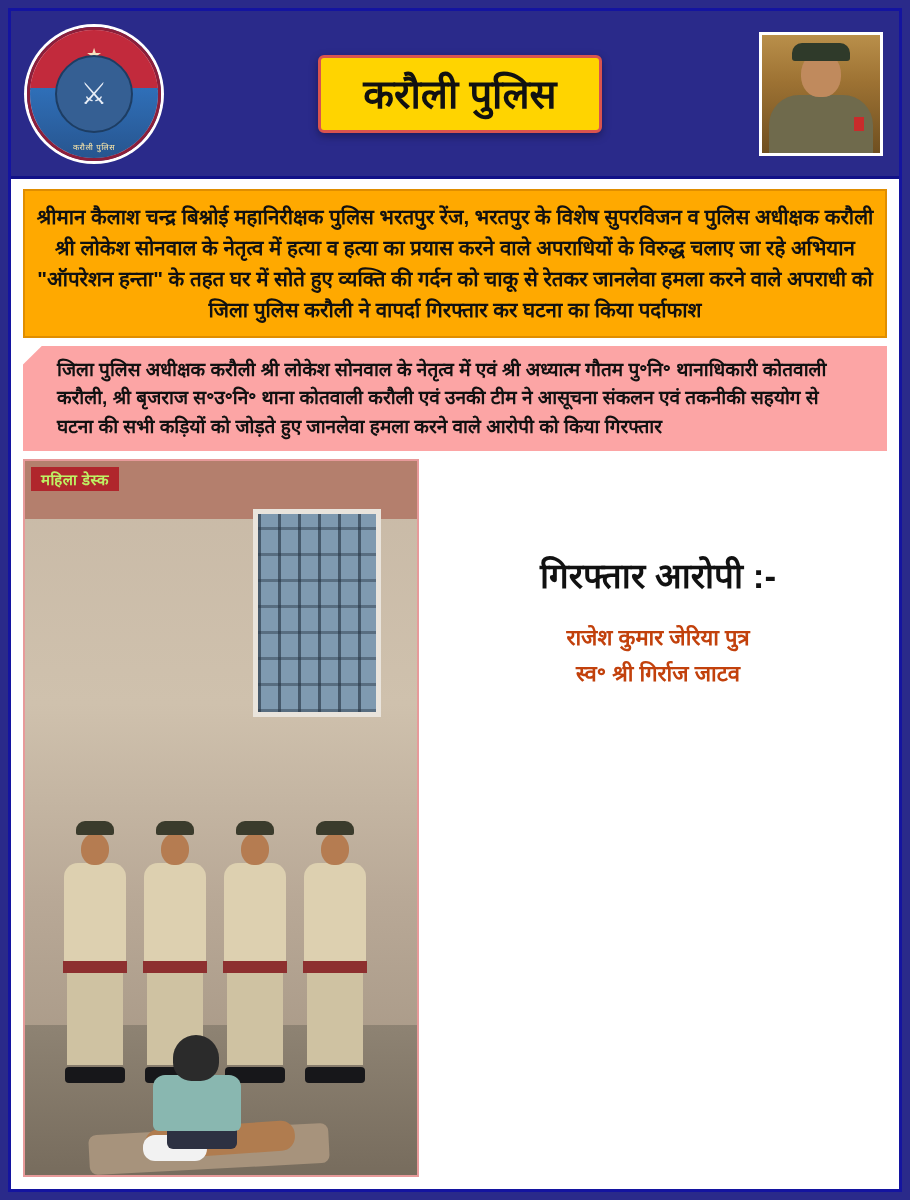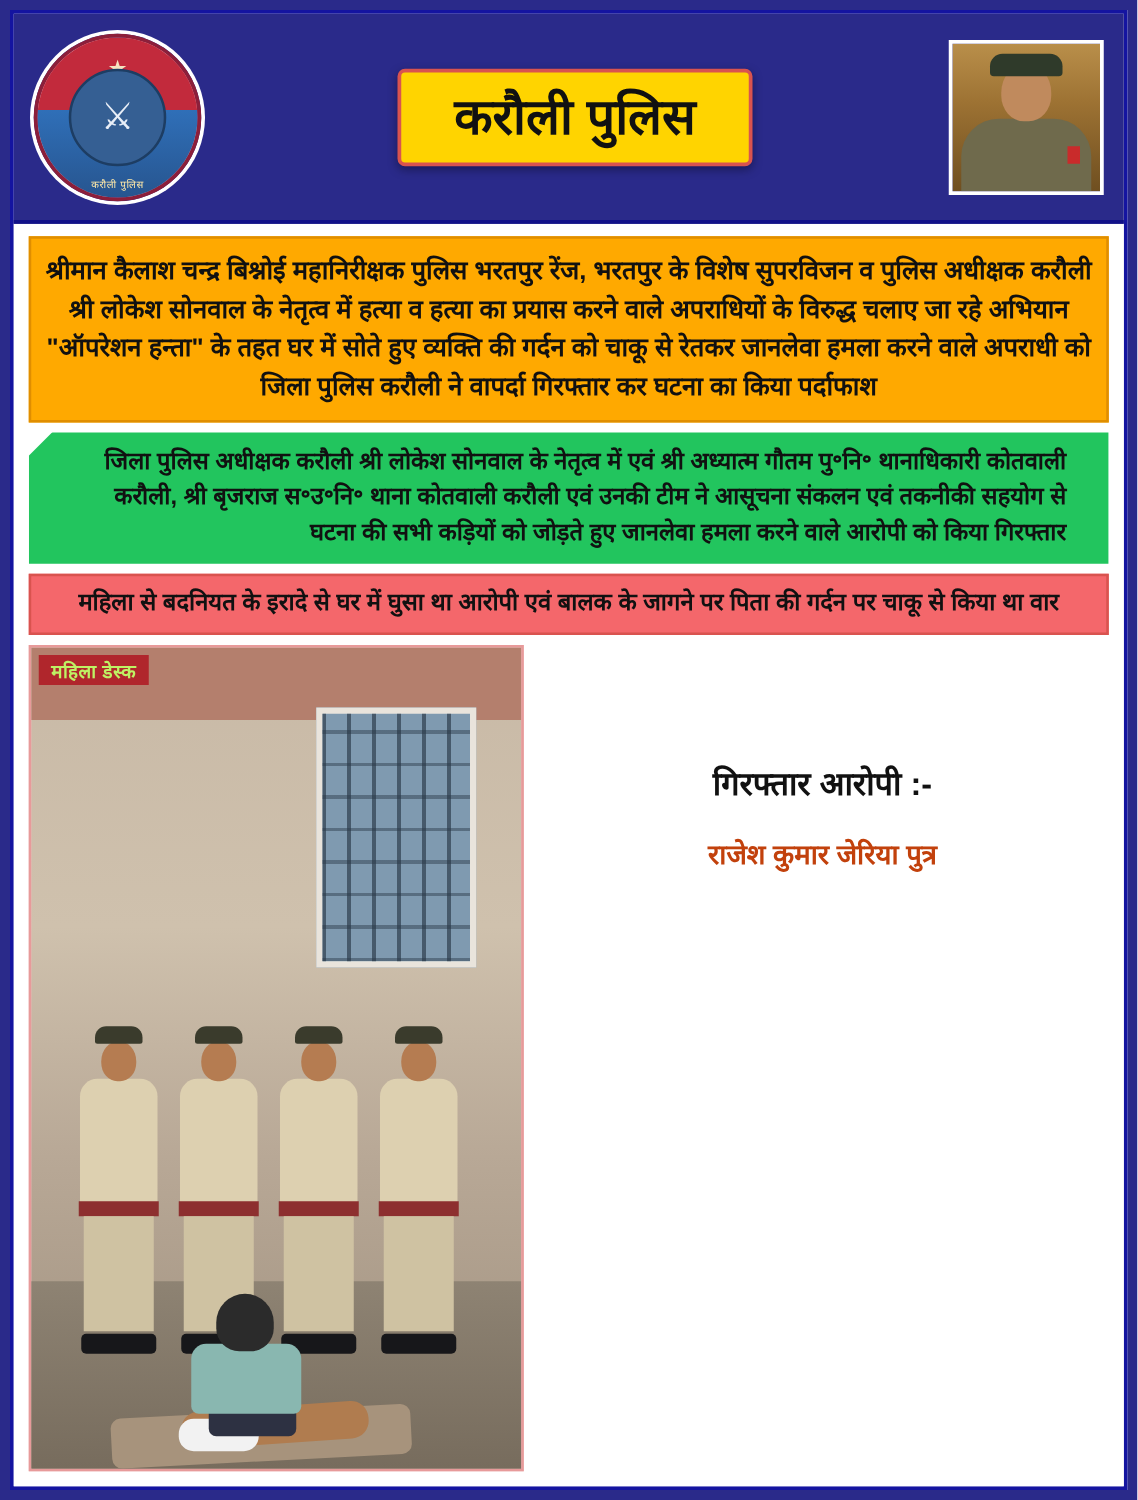--- a/index.html
+++ b/index.html
@@ -179,23 +179,23 @@
     border: 2px solid #e08e00;
     padding: 10px 4px;
     text-align: center;
     font-size: 20.5px;
     line-height: 1.52;
     color: #111111;
     font-weight: bold;
   }
   .banner-mint {
     position: relative;
-    background: #22c55e;
+    background: #fca5a5;
     padding: 10px 34px;
-    text-align: right;
+    text-align: left;
     font-size: 19px;
     line-height: 1.5;
     color: #111111;
     font-weight: bold;
     clip-path: polygon(2.2% 0, 100% 0, 100% 100%, 0 100%, 0 18%);
   }
   .banner-red {
     background: #f4676b;
     border: 2px solid #d9534f;
     padding: 8px 12px;
@@ -400,21 +400,21 @@
   }
   .info-panel {
     flex: 1 1 auto;
     display: flex;
     flex-direction: column;
     align-items: center;
     padding-top: 92px;
     box-sizing: border-box;
   }
   .info-heading {
-    font-size: 26px;
+    font-size: 35px;
     font-weight: bold;
     color: #111111;
     margin-bottom: 22px;
   }
   .info-lines {
     text-align: center;
     color: #c2410c;
     font-size: 22px;
     font-weight: bold;
     line-height: 1.62;
@@ -447,21 +447,20 @@
         <div class="badge-red"></div>
       </div>
     </div>
 
     <div class="content">
 
       <div class="banner-orange">श्रीमान कैलाश चन्द्र बिश्नोई महानिरीक्षक पुलिस भरतपुर रेंज, भरतपुर के विशेष सुपरविजन व पुलिस अधीक्षक करौली श्री लोकेश सोनवाल के नेतृत्व में हत्या व हत्या का प्रयास करने वाले अपराधियों के विरुद्ध चलाए जा रहे अभियान "ऑपरेशन हन्ता" के तहत घर में सोते हुए व्यक्ति की गर्दन को चाकू से रेतकर जानलेवा हमला करने वाले अपराधी को जिला पुलिस करौली ने वापर्दा गिरफ्तार कर घटना का किया पर्दाफाश</div>
 
       <div class="banner-mint">जिला पुलिस अधीक्षक करौली श्री लोकेश सोनवाल के नेतृत्व में एवं श्री अध्यात्म गौतम पु॰नि॰ थानाधिकारी कोतवाली करौली, श्री बृजराज स॰उ॰नि॰ थाना कोतवाली करौली एवं उनकी टीम ने आसूचना संकलन एवं तकनीकी सहयोग से घटना की सभी कड़ियों को जोड़ते हुए जानलेवा हमला करने वाले आरोपी को किया गिरफ्तार</div>
 
-      <div class="banner-red">महिला से बदनियत के इरादे से घर में घुसा था आरोपी एवं बालक के जागने पर पिता की गर्दन पर चाकू से किया था वार</div>
 
       <div class="lower">
 
         <div class="photo-panel">
           <div class="room-wall">
             <div class="wall-top"></div>
           </div>
           <div class="signboard">महिला डेस्क</div>
           <div class="window">
             <div class="bars"></div>
@@ -511,19 +510,20 @@
             <div class="a-shirt"></div>
             <div class="a-hood"></div>
           </div>
 
         </div>
 
         <div class="info-panel">
           <div class="info-heading">गिरफ्तार आरोपी :-</div>
           <div class="info-lines">
             <div>राजेश कुमार जेरिया पुत्र</div>
+            <div>स्व॰ श्री गिर्राज जाटव</div>
           </div>
         </div>
 
       </div>
     </div>
   </div>
 </div>
 
 </body></html>

